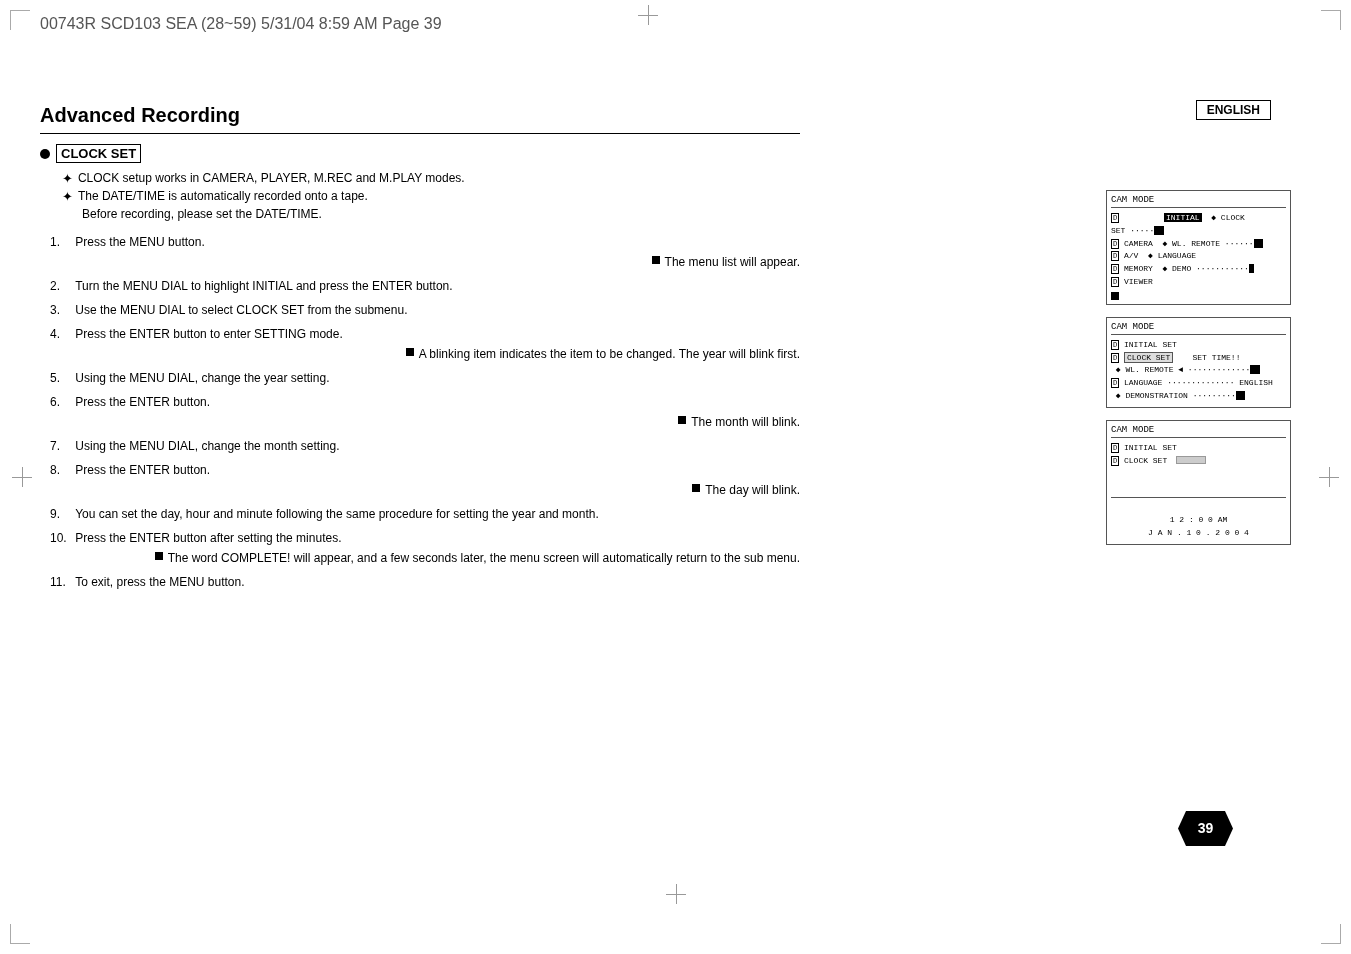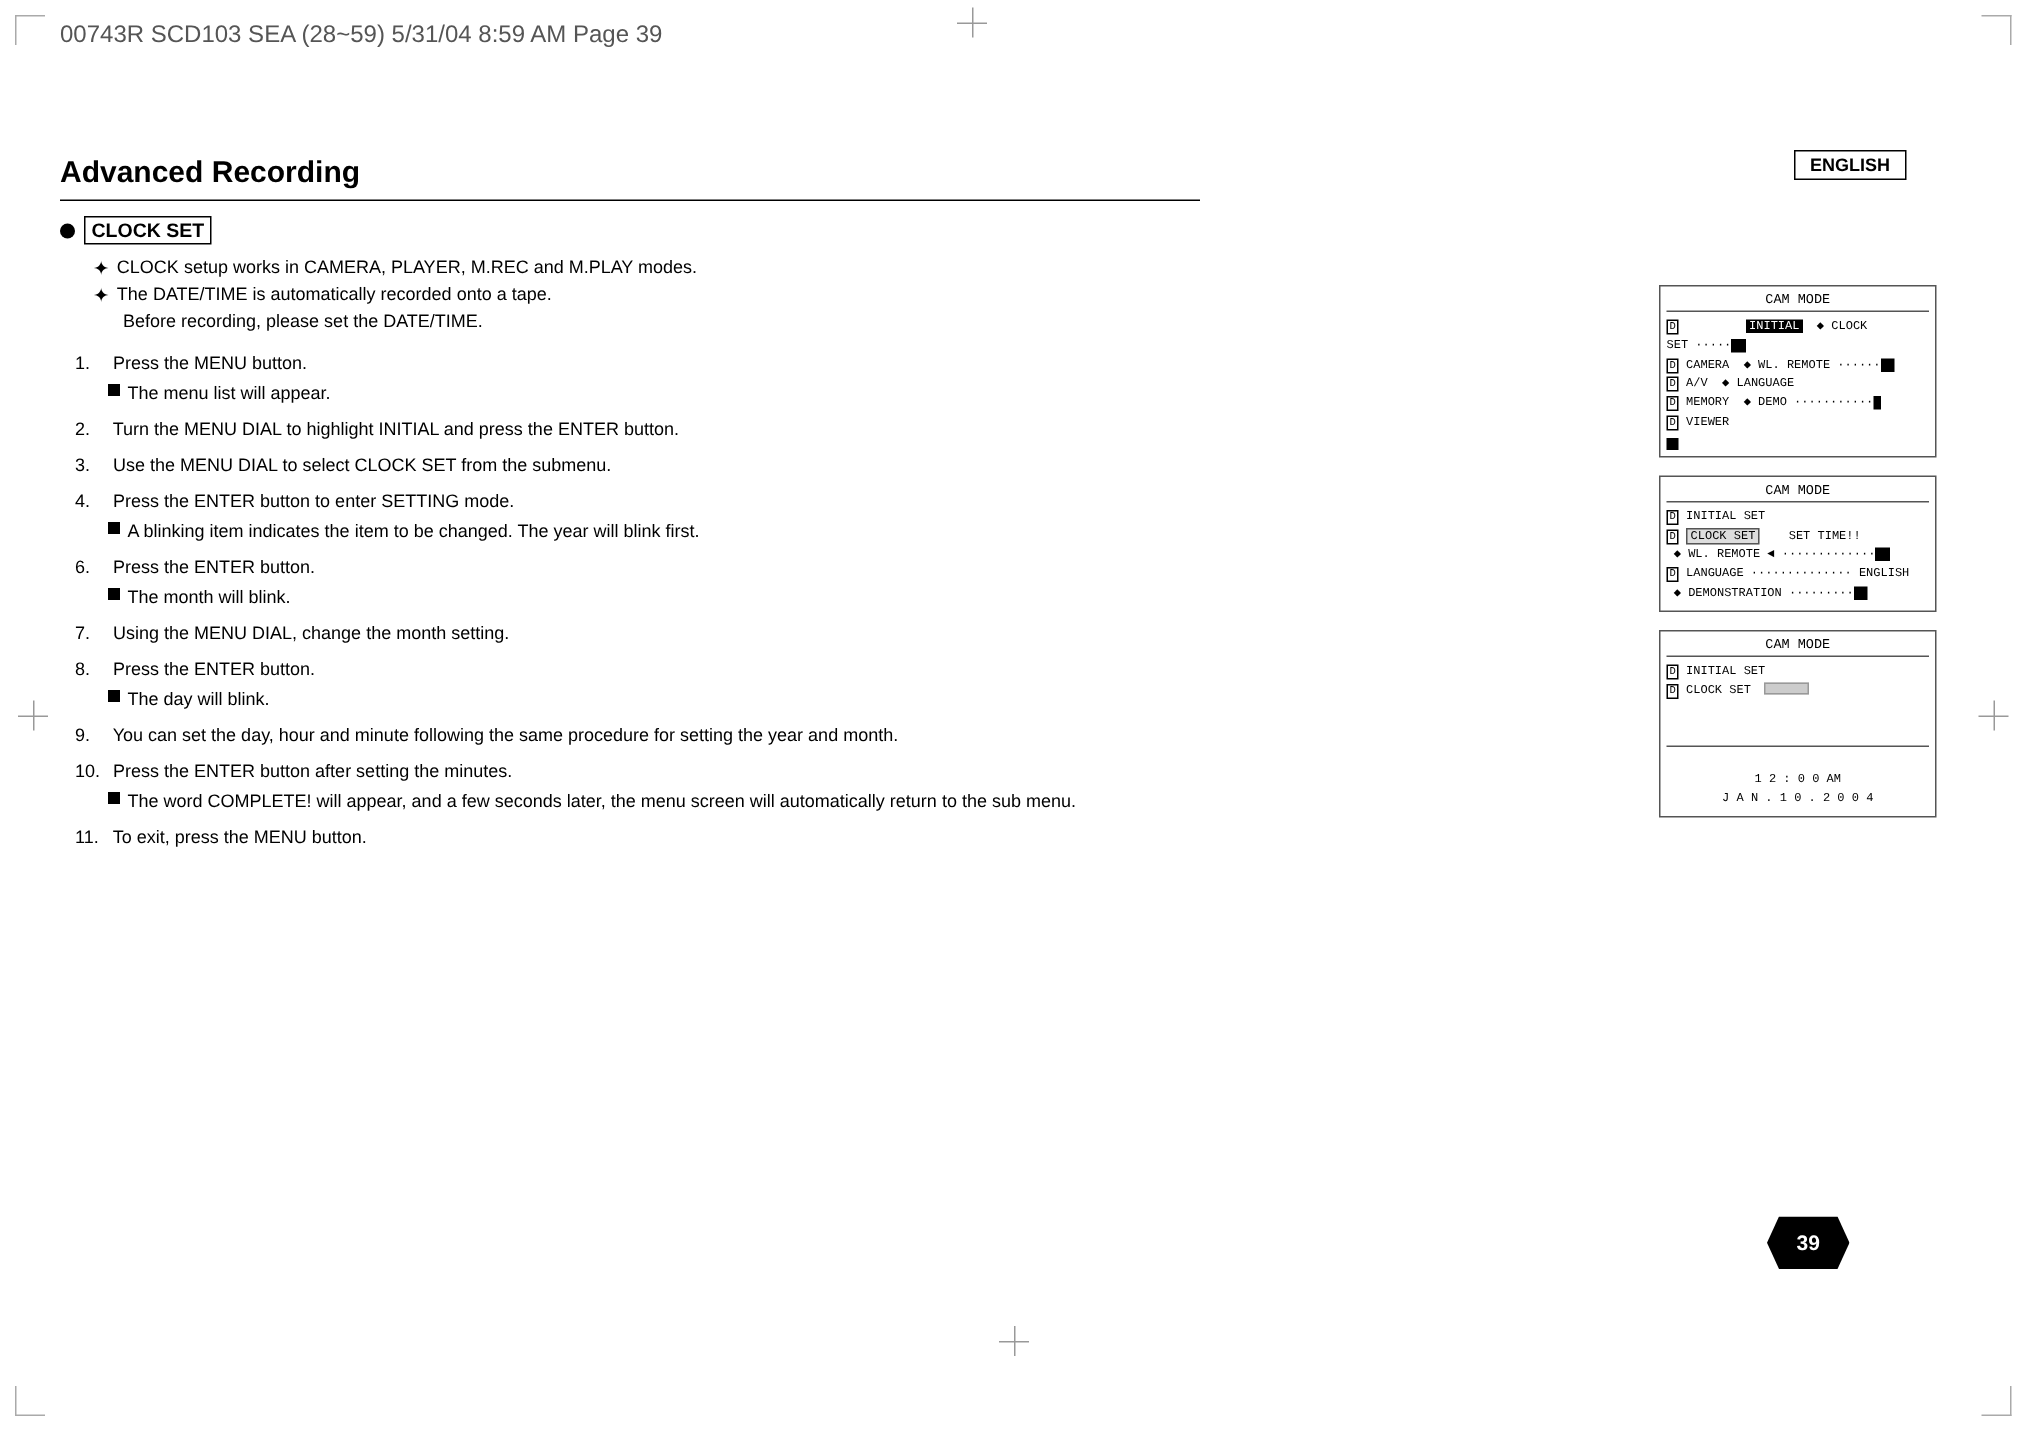--- a/index.html
+++ b/index.html
@@ -124,20 +124,21 @@
     .step-num {
       display: inline-block;
       min-width: 22px;
     }
 
     .step-sub {
       display: flex;
       align-items: flex-start;
       margin-left: 22px;
       margin-top: 2px;
+      justify-content: flex-end;
     }
 
     .black-square {
       width: 8px;
       height: 8px;
       background: #000;
       margin-right: 5px;
       margin-top: 3px;
       flex-shrink: 0;
     }
@@ -155,21 +156,21 @@
 
     .cam-panel {
       border: 1px solid #555;
       font-family: 'Courier New', monospace;
       font-size: 9px;
       padding: 4px;
       background: #fff;
     }
 
     .cam-panel-header {
-      text-align: center;
+      text-align: left;
       font-size: 9px;
       margin-bottom: 4px;
       border-bottom: 1px solid #555;
       padding-bottom: 2px;
     }
 
     
     .bottom-crosshair {
       position: absolute;
       bottom: 50px;
@@ -238,20 +239,24 @@
 
     <div class="step-item">
       <span class="step-num">4.</span>
       <span>Press the ENTER button to enter SETTING mode.</span>
       <div class="step-sub">
         <div class="black-square"></div>
         <span>A blinking item indicates the item to be changed. The year will blink first.</span>
       </div>
     </div>
 
+    <div class="step-item">
+      <span class="step-num">5.</span>
+      <span>Using the MENU DIAL, change the year setting.</span>
+    </div>
 
     <div class="step-item">
       <span class="step-num">6.</span>
       <span>Press the ENTER button.</span>
       <div class="step-sub">
         <div class="black-square"></div>
         <span>The month will blink.</span>
       </div>
     </div>
 

